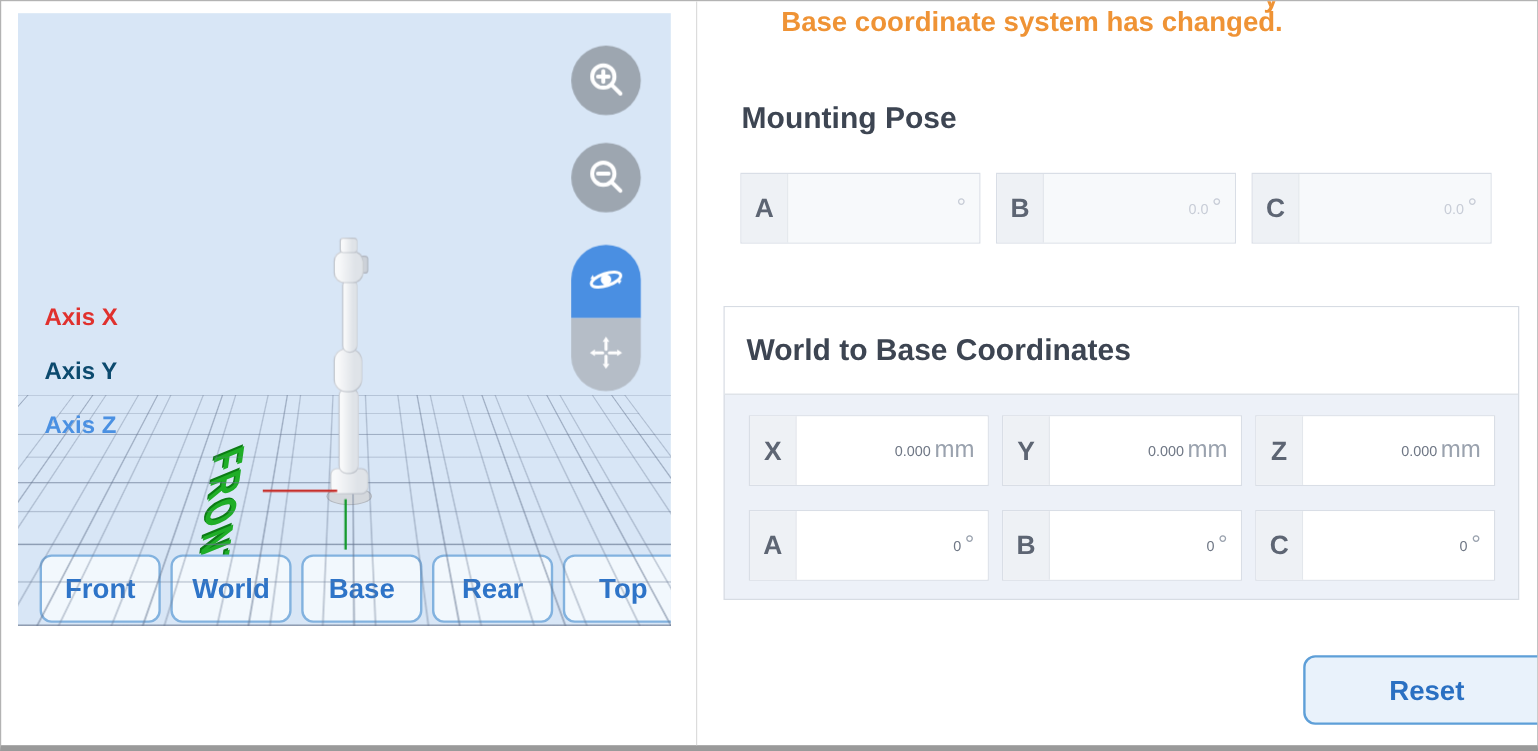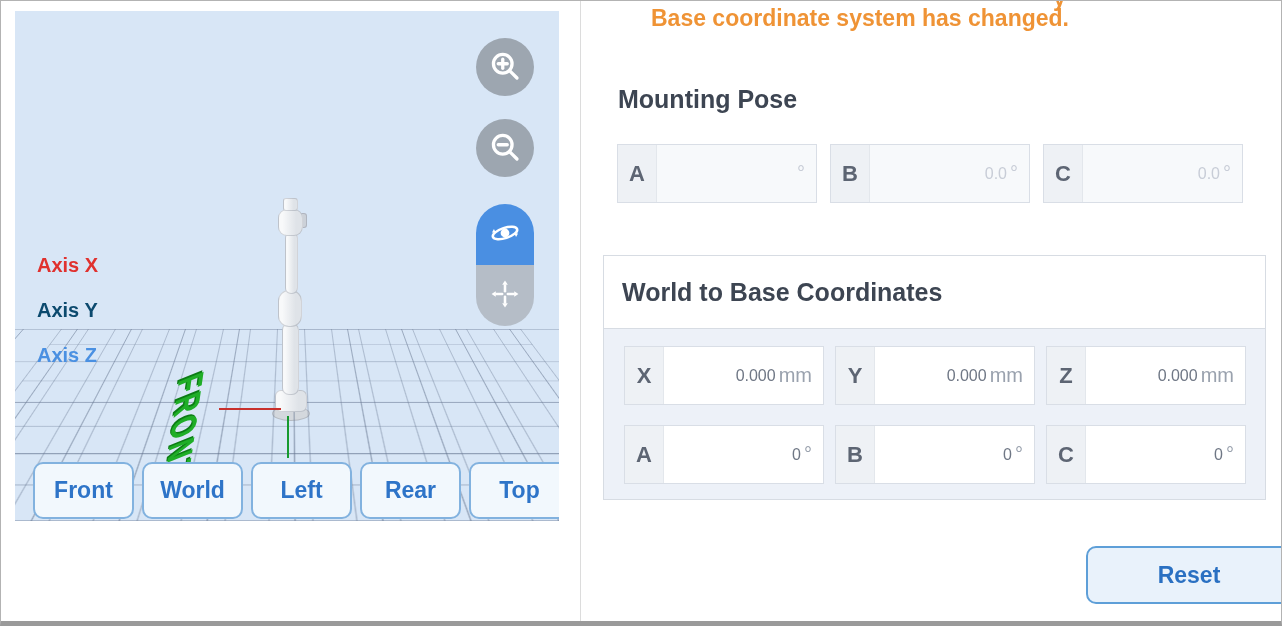--- a/index.html
+++ b/index.html
@@ -59,21 +59,21 @@
   .warn{position:absolute;left:650px;top:4px;font-size:23px;font-weight:600;color:#ef9335;}
   .section-title{position:absolute;margin:0;font-size:25px;font-weight:bold;color:#3d4552;}
   .t-mounting{left:617px;top:84px;}
 
   .field-row{position:absolute;display:flex;}
   .row-mounting{left:616px;top:143px;gap:13px;}
   .field{display:flex;width:200px;height:59px;box-sizing:border-box;border:1px solid #d9dee6;background:#fff;}
   .f-label{width:38px;display:flex;align-items:center;justify-content:center;background:#eef1f5;
       font-size:22px;font-weight:bold;color:#5d6573;border-right:1px solid #e3e7ec;}
   .f-valwrap{flex:1;display:flex;align-items:center;justify-content:flex-end;padding-right:11px;background:#fff;}
-  .f-value{font-size:16px;color:#6f7785;}
+  .f-value{font-size:12px;color:#6f7785;}
   .f-unit{font-size:20px;color:#9aa2ae;margin-left:3px;}
   .field.disabled .f-valwrap{background:#f7f9fb;}
   .field.disabled .f-value,.field.disabled .f-unit{color:#c8cdd7;}
 
   .wtb-card{position:absolute;left:602px;top:254px;width:663px;height:245px;box-sizing:border-box;
       border:1px solid #d7dce3;background:#edf1f8;}
   .wtb-head{height:72px;background:#fff;border-bottom:1px solid #d7dce3;display:flex;align-items:center;padding-left:18px;}
   .wtb-head h2{position:static;margin:0;font-size:25px;font-weight:bold;color:#3d4552;}
   .wtb-fields{position:relative;padding:17px 0 0 20px;}
   .wtb-row{display:flex;gap:11px;margin-bottom:20px;}
@@ -156,21 +156,21 @@
             <path d="M2.5 12 l3 -2 v4 z" fill="#fff" stroke="none"></path>
             <path d="M21.5 12 l-3 -2 v4 z" fill="#fff" stroke="none"></path>
           </svg>
         </span>
       </button>
     </div>
 
     <div class="view-buttons">
       <button class="view-btn">Front</button>
       <button class="view-btn">World</button>
-      <button class="view-btn">Left</button>
+      <button class="view-btn">Base</button>
       <button class="view-btn">Rear</button>
       <button class="view-btn">Top</button>
     </div>
   </div>
 
   <div class="vdivider"></div>
 
   <div class="warn-partial">y</div>
   <div class="warn">Base coordinate system has changed.</div>
 

